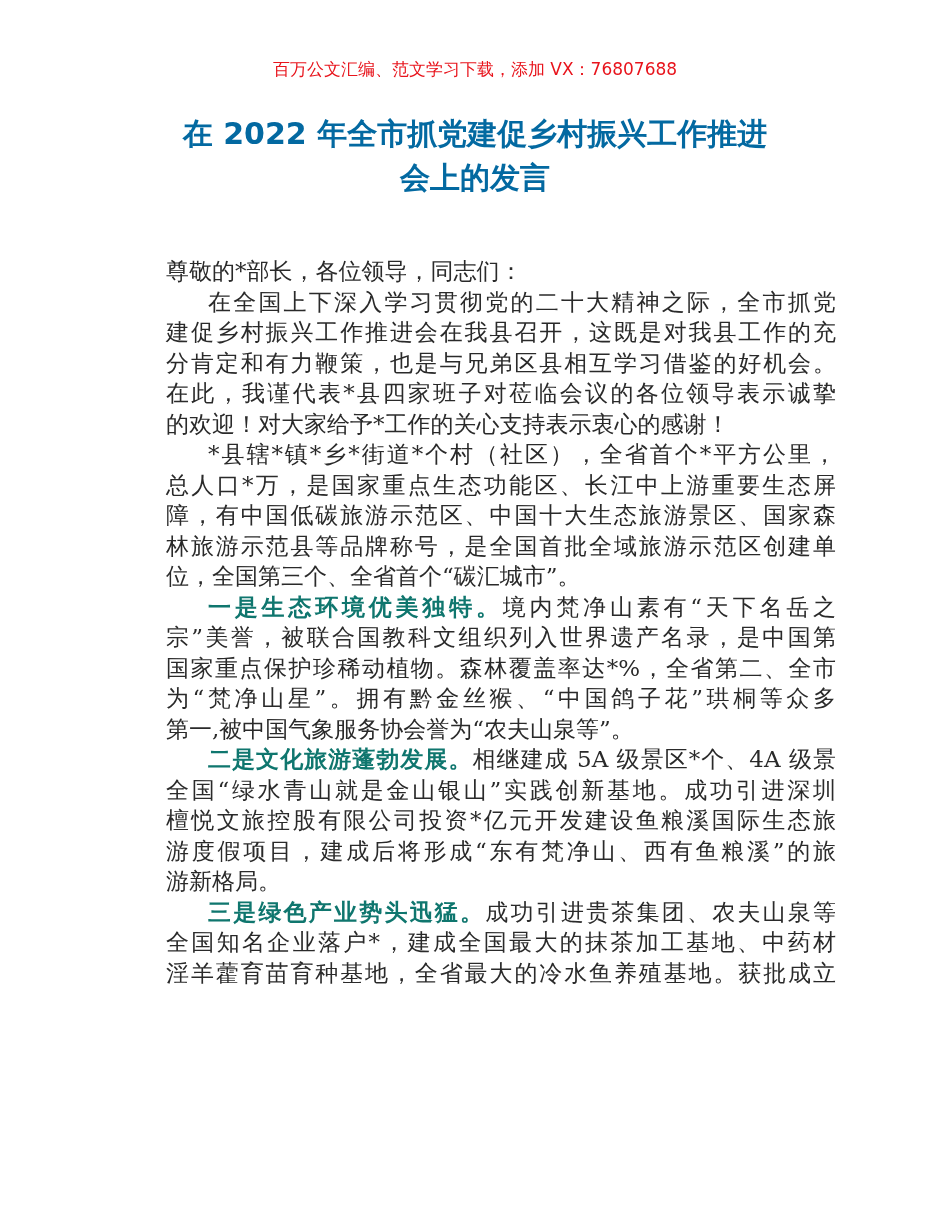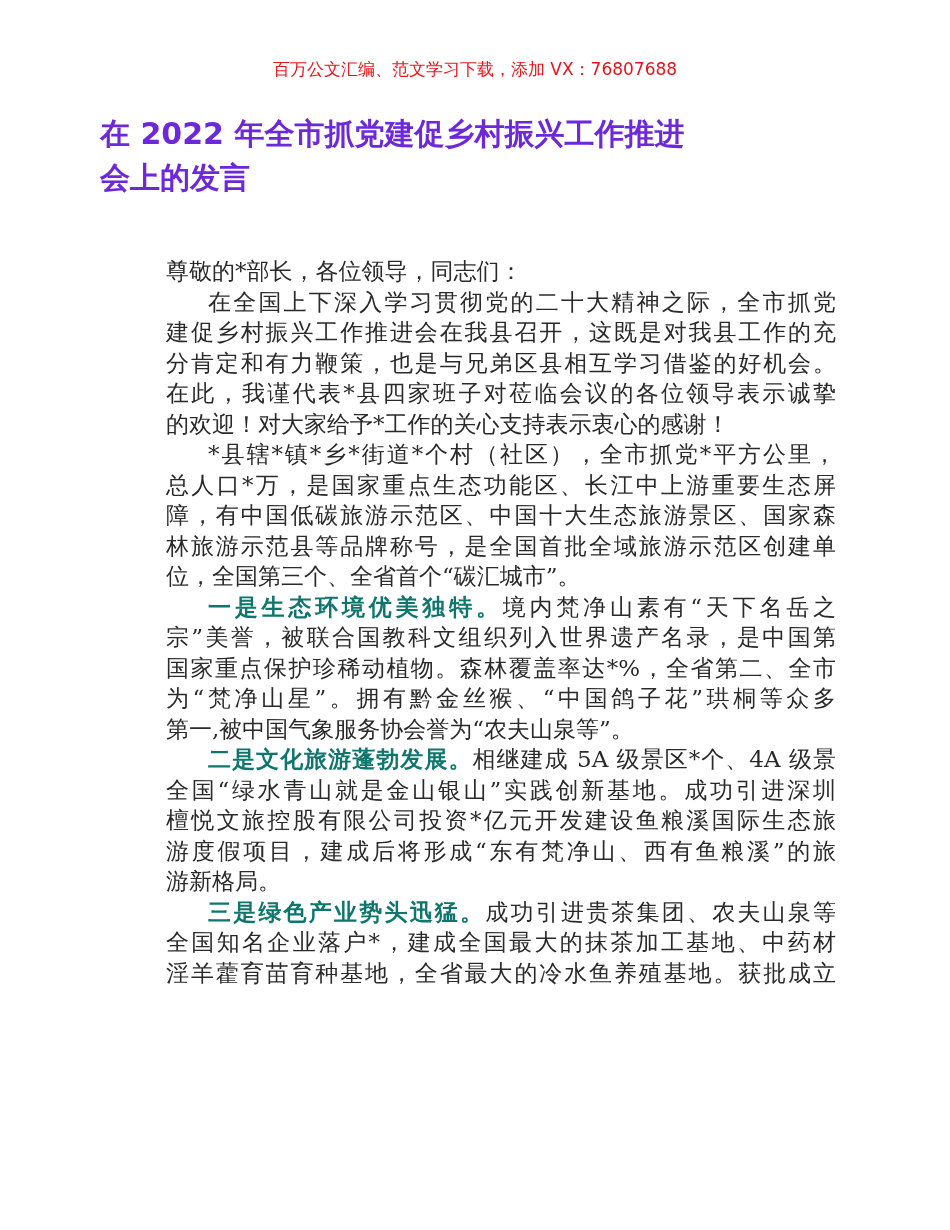--- a/index.html
+++ b/index.html
@@ -30,25 +30,26 @@
       font-size: 17px;
       color: #e8141c;
       letter-spacing: 0px;
       line-height: 26px;
     }
     .title {
       position: absolute;
       top: 112px;
       left: 100px;
       width: 750px;
+      text-align: center;
       font-family: "DejaVu Sans", "Liberation Sans", sans-serif;
       font-weight: bold;
       font-size: 30px;
       line-height: 44px;
-      color: #6d28d9;
+      color: #0369a1;
     }
     .title .line { display: block; white-space: nowrap; }
     .body-text {
       position: absolute;
       top: 256px;
       left: 142px;
       width: 670px;
       font-family: "DejaVu Serif", "Liberation Serif", serif;
       font-size: 23px;
       line-height: 30.5px;
@@ -91,21 +92,21 @@
 
     <div>
       <span class="line indent">在全国上下深入学习贯彻党的二十大精神之际，全市抓党</span>
       <span class="line">建促乡村振兴工作推进会在我县召开，这既是对我县工作的充</span>
       <span class="line">分肯定和有力鞭策，也是与兄弟区县相互学习借鉴的好机会。</span>
       <span class="line">在此，我谨代表*县四家班子对莅临会议的各位领导表示诚挚</span>
       <span class="line last">的欢迎！对大家给予*工作的关心支持表示衷心的感谢！</span>
     </div>
 
     <div>
-      <span class="line indent">*县辖*镇*乡*街道*个村（社区），全市抓党*平方公里，</span>
+      <span class="line indent">*县辖*镇*乡*街道*个村（社区），全省首个*平方公里，</span>
       <span class="line">总人口*万，是国家重点生态功能区、长江中上游重要生态屏</span>
       <span class="line">障，有中国低碳旅游示范区、中国十大生态旅游景区、国家森</span>
       <span class="line">林旅游示范县等品牌称号，是全国首批全域旅游示范区创建单</span>
       <span class="line last">位，全国第三个、全省首个“碳汇城市”。</span>
     </div>
 
     <div>
       <span class="line indent"><span class="lead">一是生态环境优美独特。</span><span>境内梵净山素有“天下名岳之</span></span>
       <span class="line">宗”美誉，被联合国教科文组织列入世界遗产名录，是中国第</span>
       <span class="line">国家重点保护珍稀动植物。森林覆盖率达*%，全省第二、全市</span>

